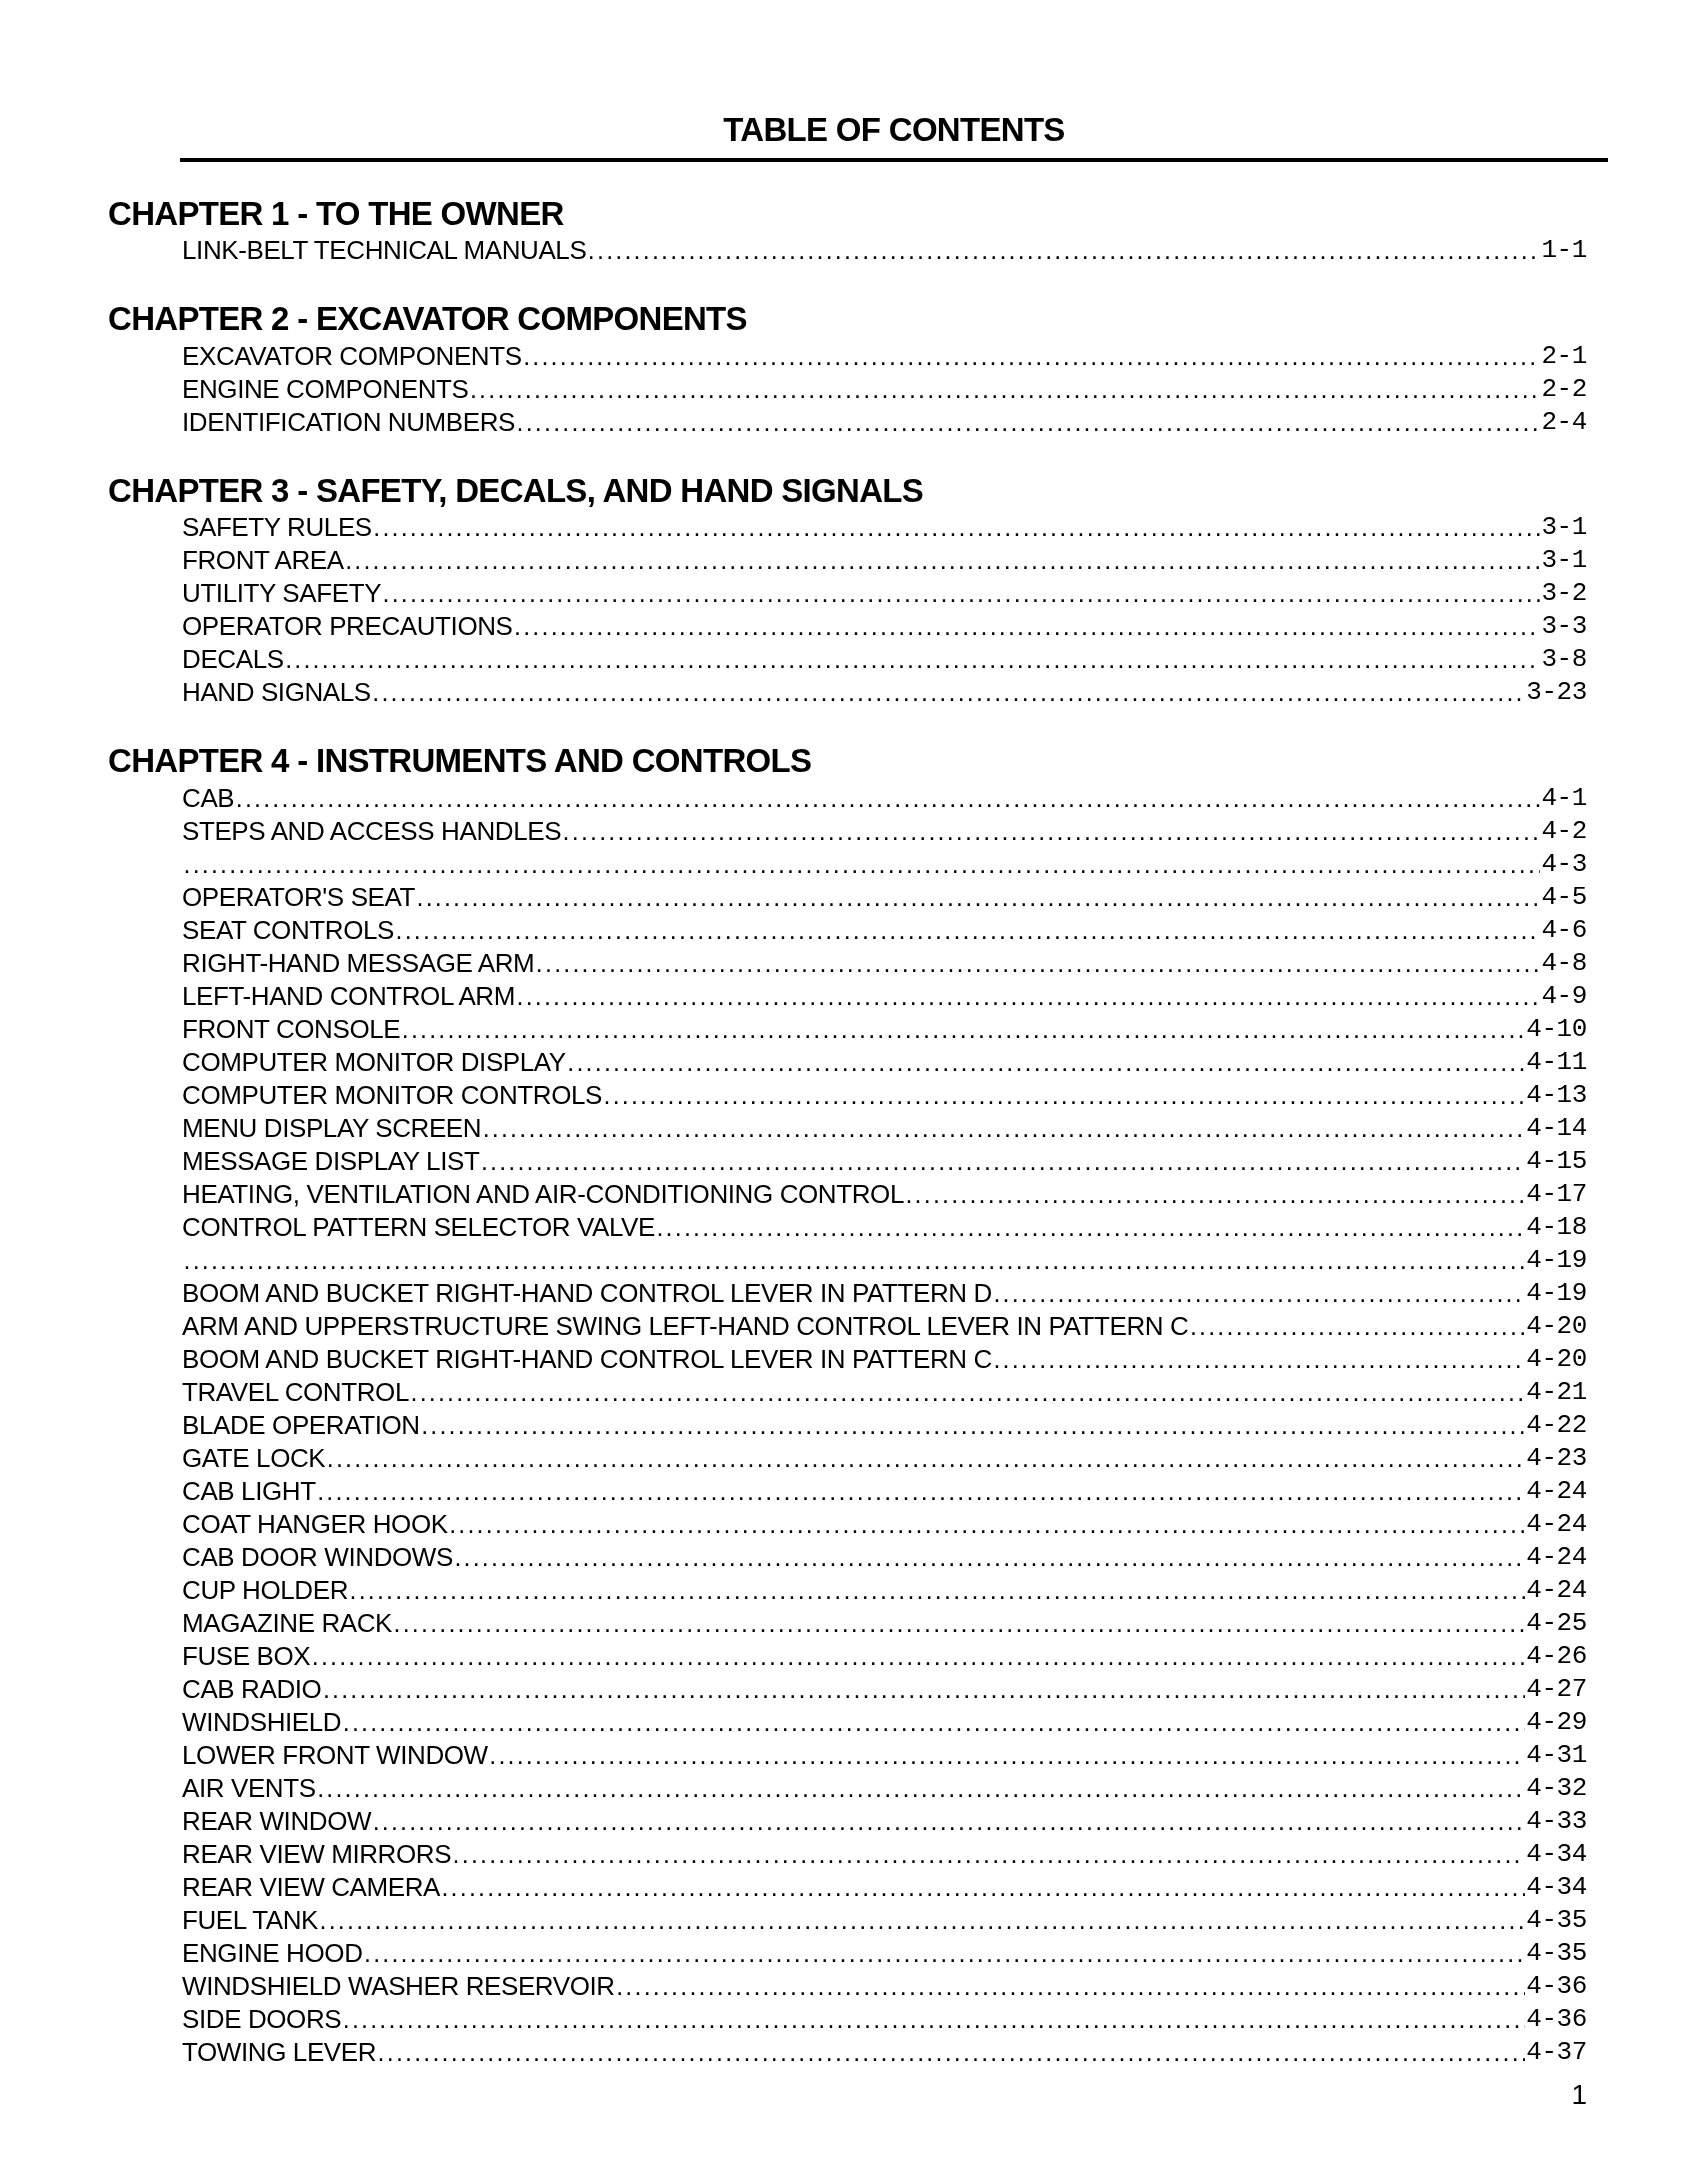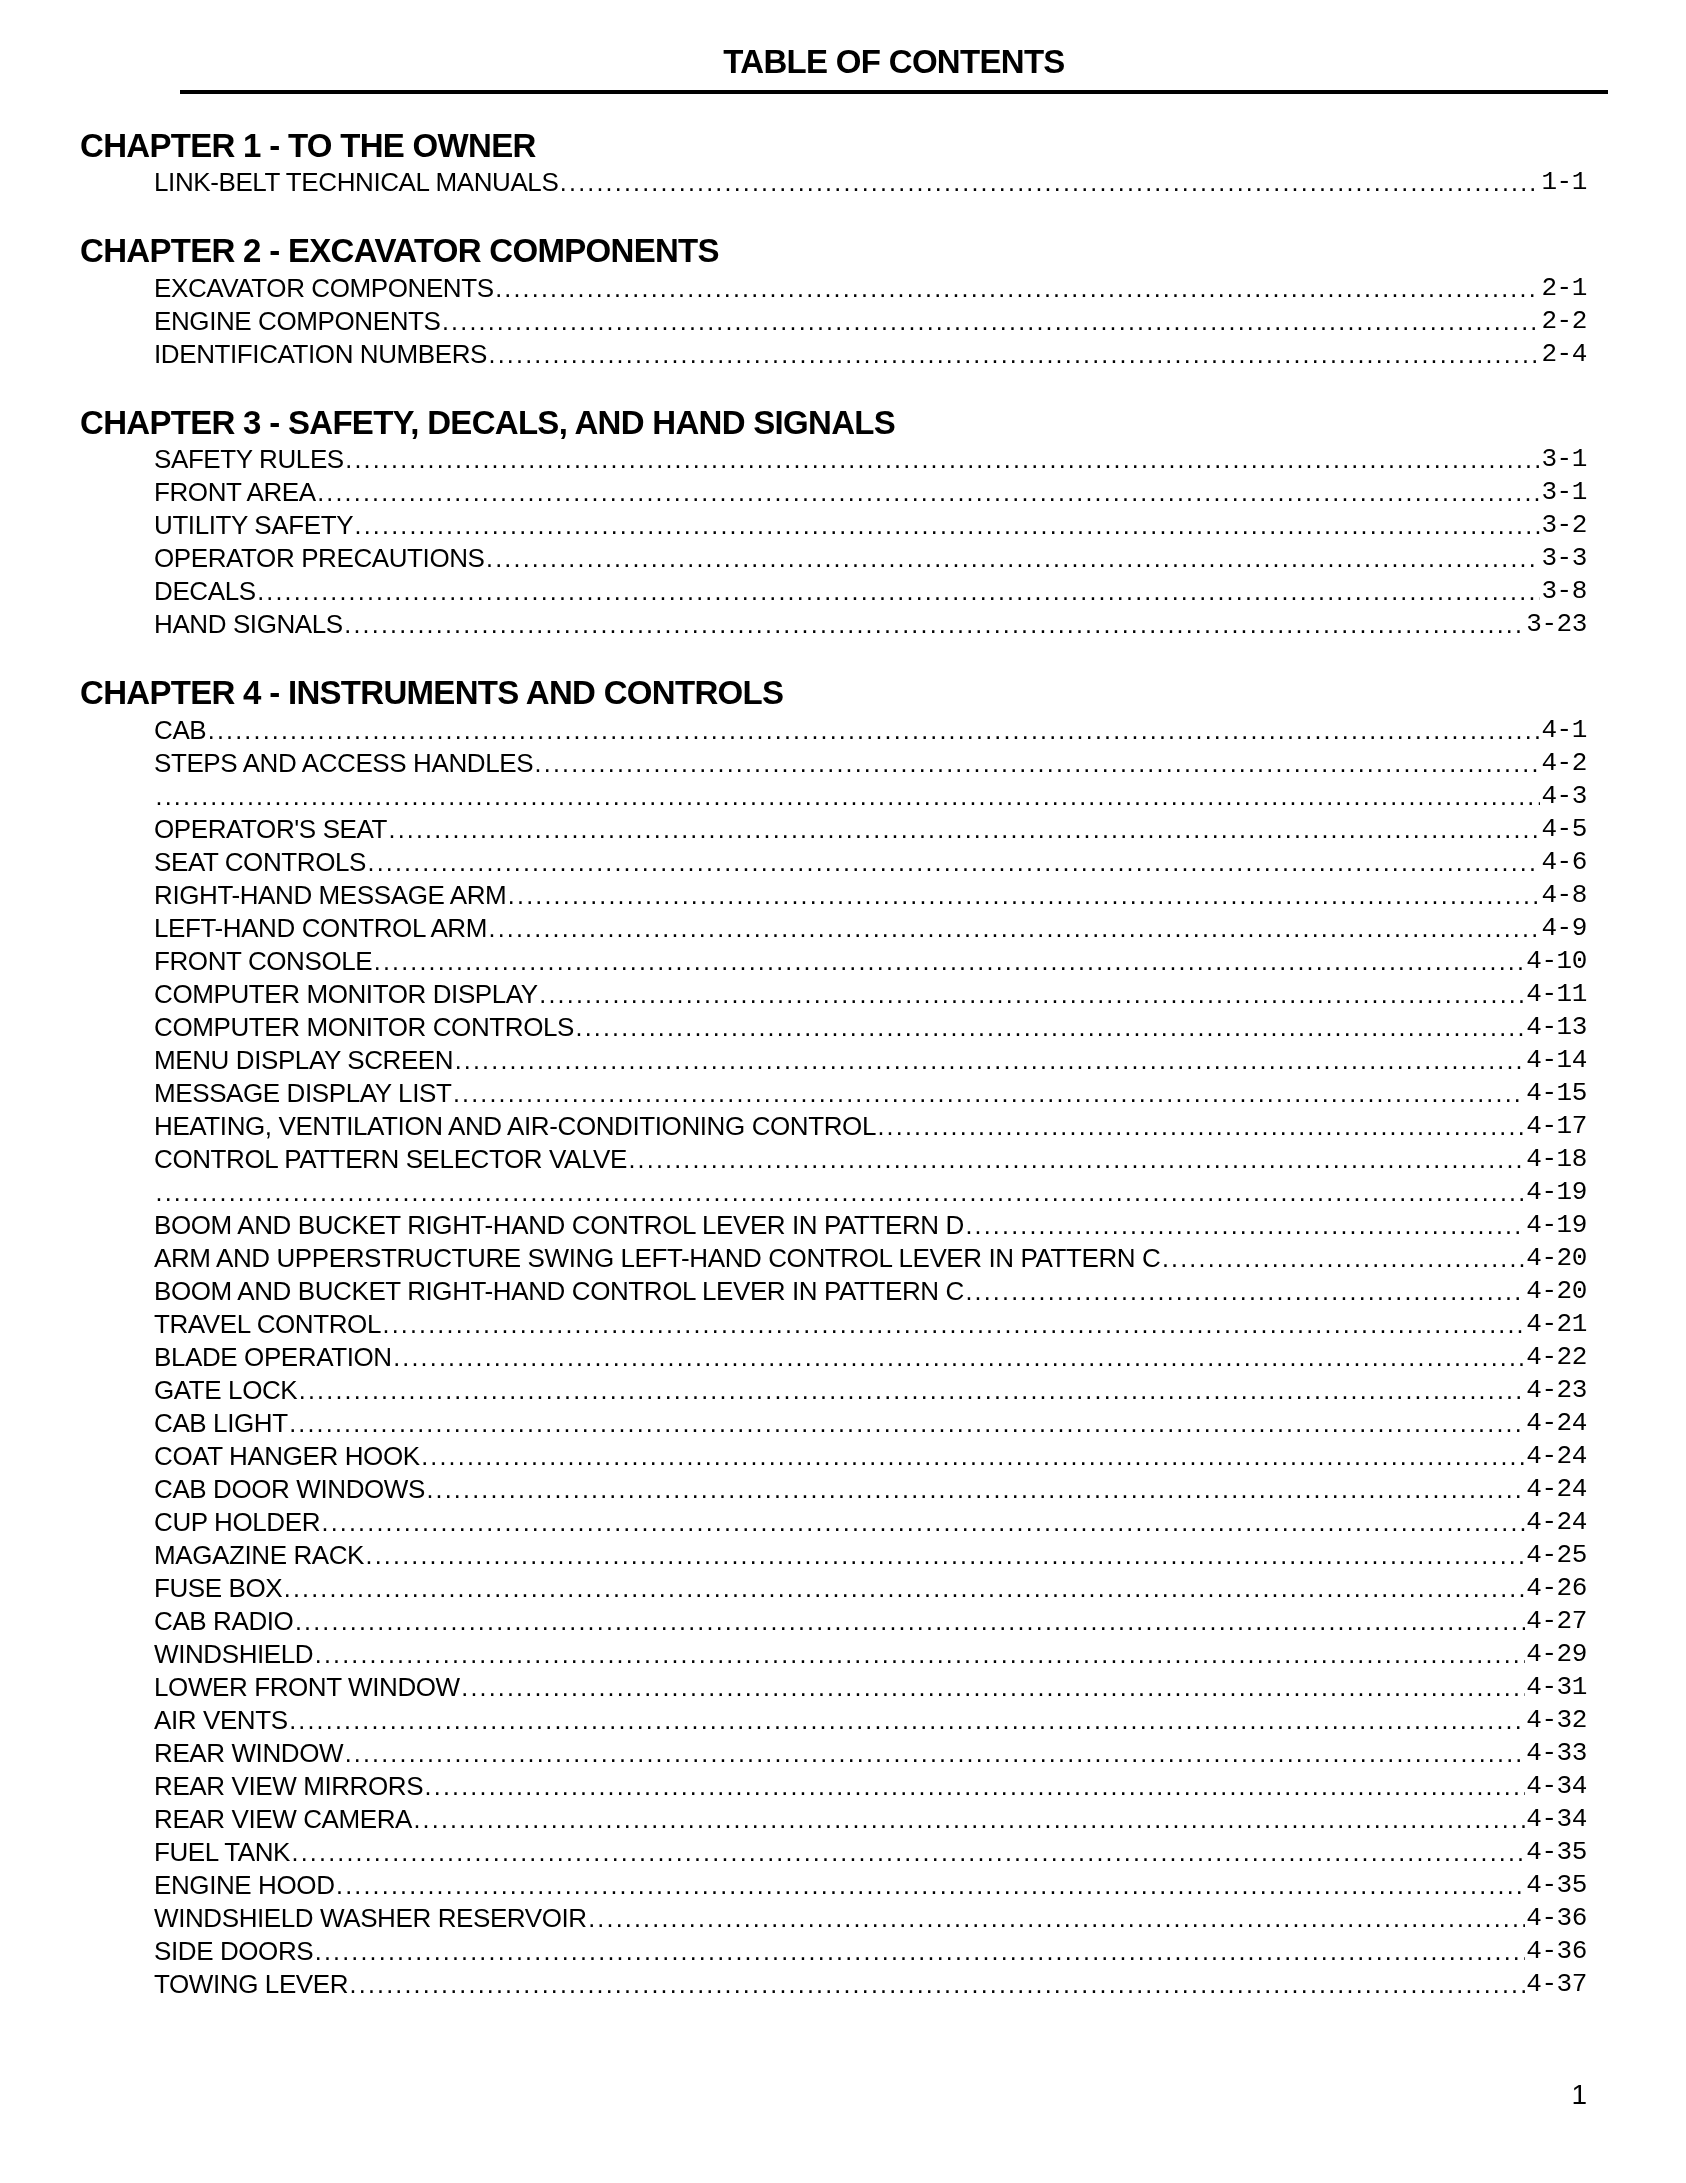--- a/index.html
+++ b/index.html
@@ -10,37 +10,37 @@
   .page {
     position: relative;
     width: 1687px;
     height: 2183px;
     background: #ffffff;
     color: #000000;
     font-family: "Liberation Sans", "DejaVu Sans", sans-serif;
     overflow: hidden;
   }
   .header {
-    padding: 44px 79px 0 180px;
+    padding: 112px 79px 0 180px;
   }
   .doc-title {
     margin: 0;
     font-size: 33px;
     line-height: 36px;
     font-weight: bold;
     letter-spacing: -0.7px;
     text-align: center;
   }
   .rule {
     margin-top: 10.2px;
     height: 3.6px;
     background: #000000;
   }
   .toc-main {
-    padding: 0 100px 0 80px;
+    padding: 0 100px 0 108px;
   }
   .chapter-title {
     margin: 32px 0 1.5px 0;
     font-size: 33px;
     line-height: 39px;
     font-weight: bold;
     letter-spacing: -0.7px;
     white-space: nowrap;
   }
   .toc-item {

